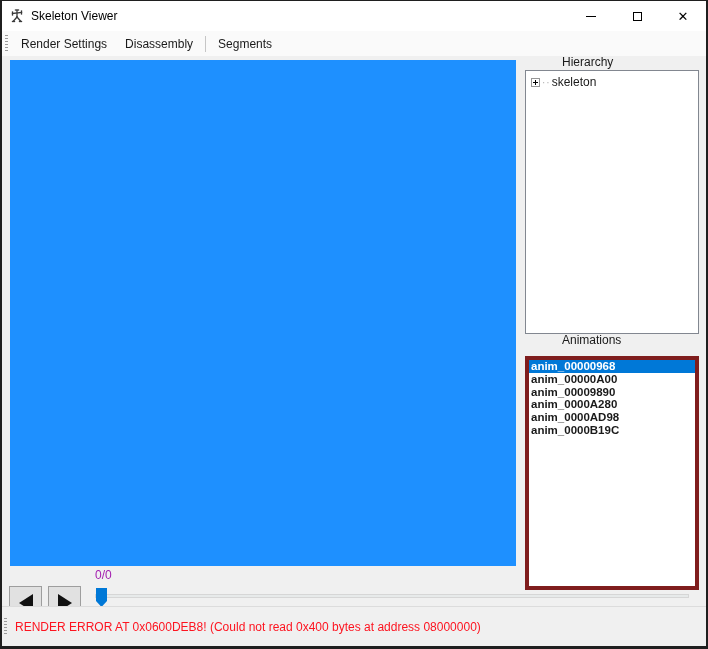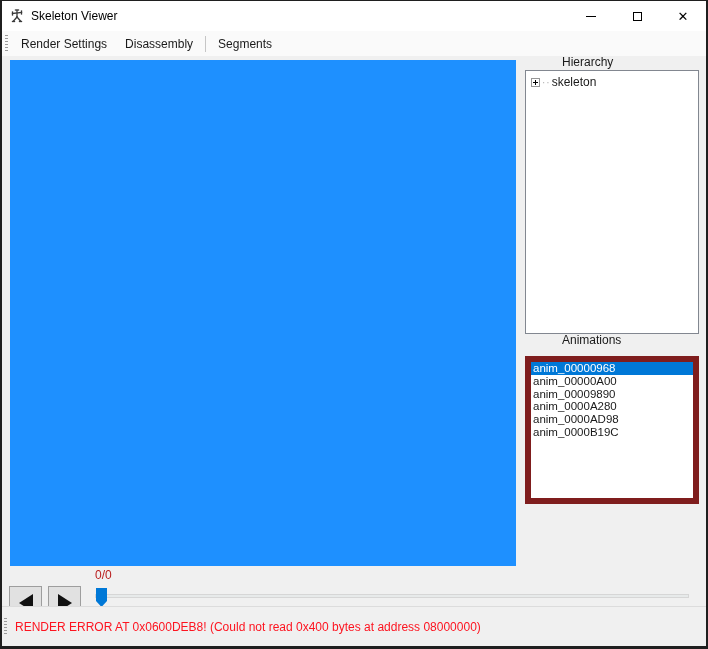--- a/index.html
+++ b/index.html
@@ -78,33 +78,34 @@
     position: relative; margin-right: 2px;
   }
   .expand-box::before, .expand-box::after {
     content: ""; position: absolute; background: #000;
   }
   .expand-box::before { left: 1px; right: 1px; top: 3px; height: 1px; }
   .expand-box::after  { top: 1px; bottom: 1px; left: 3px; width: 1px; }
   .tree-dots { color: #b0b0b0; font-size: 10px; letter-spacing: 1px; margin-right: 1px; }
 
   .listbox {
-    position: absolute; left: 523px; top: 355px; width: 174px; height: 148px;
-    background: #fff; border: 6px solid #7f1d1d;
+    position: absolute; left: 523px; top: 355px; width: 174px; height: 234px;
+    background: #fff; border: 4px solid #7f1d1d;
     overflow: hidden;
     list-style: none;
+    font-weight: bold;
   }
   .listbox li {
     font-size: 11.5px; line-height: 12.8px; color: #1a1a1a;
     padding-left: 2px; white-space: nowrap;
   }
   .listbox li.selected { background: var(--selection, #0078d7); color: #fff; }
 
   
-  .frame-label { position: absolute; left: 93px; top: 567px; font-size: 12px; color: #b91c1c; }
+  .frame-label { position: absolute; left: 93px; top: 567px; font-size: 12px; color: #a21caf; }
 
   .nav-btn {
     position: absolute; top: 585px; width: 33px; height: 34px;
     background: #e1e1e1; border: 1px solid #9e9e9e;
     display: flex; align-items: center; justify-content: center;
   }
   .btn-prev { left: 7px; }
   .btn-next { left: 46px; }
   .tri-left {
     width: 0; height: 0;

